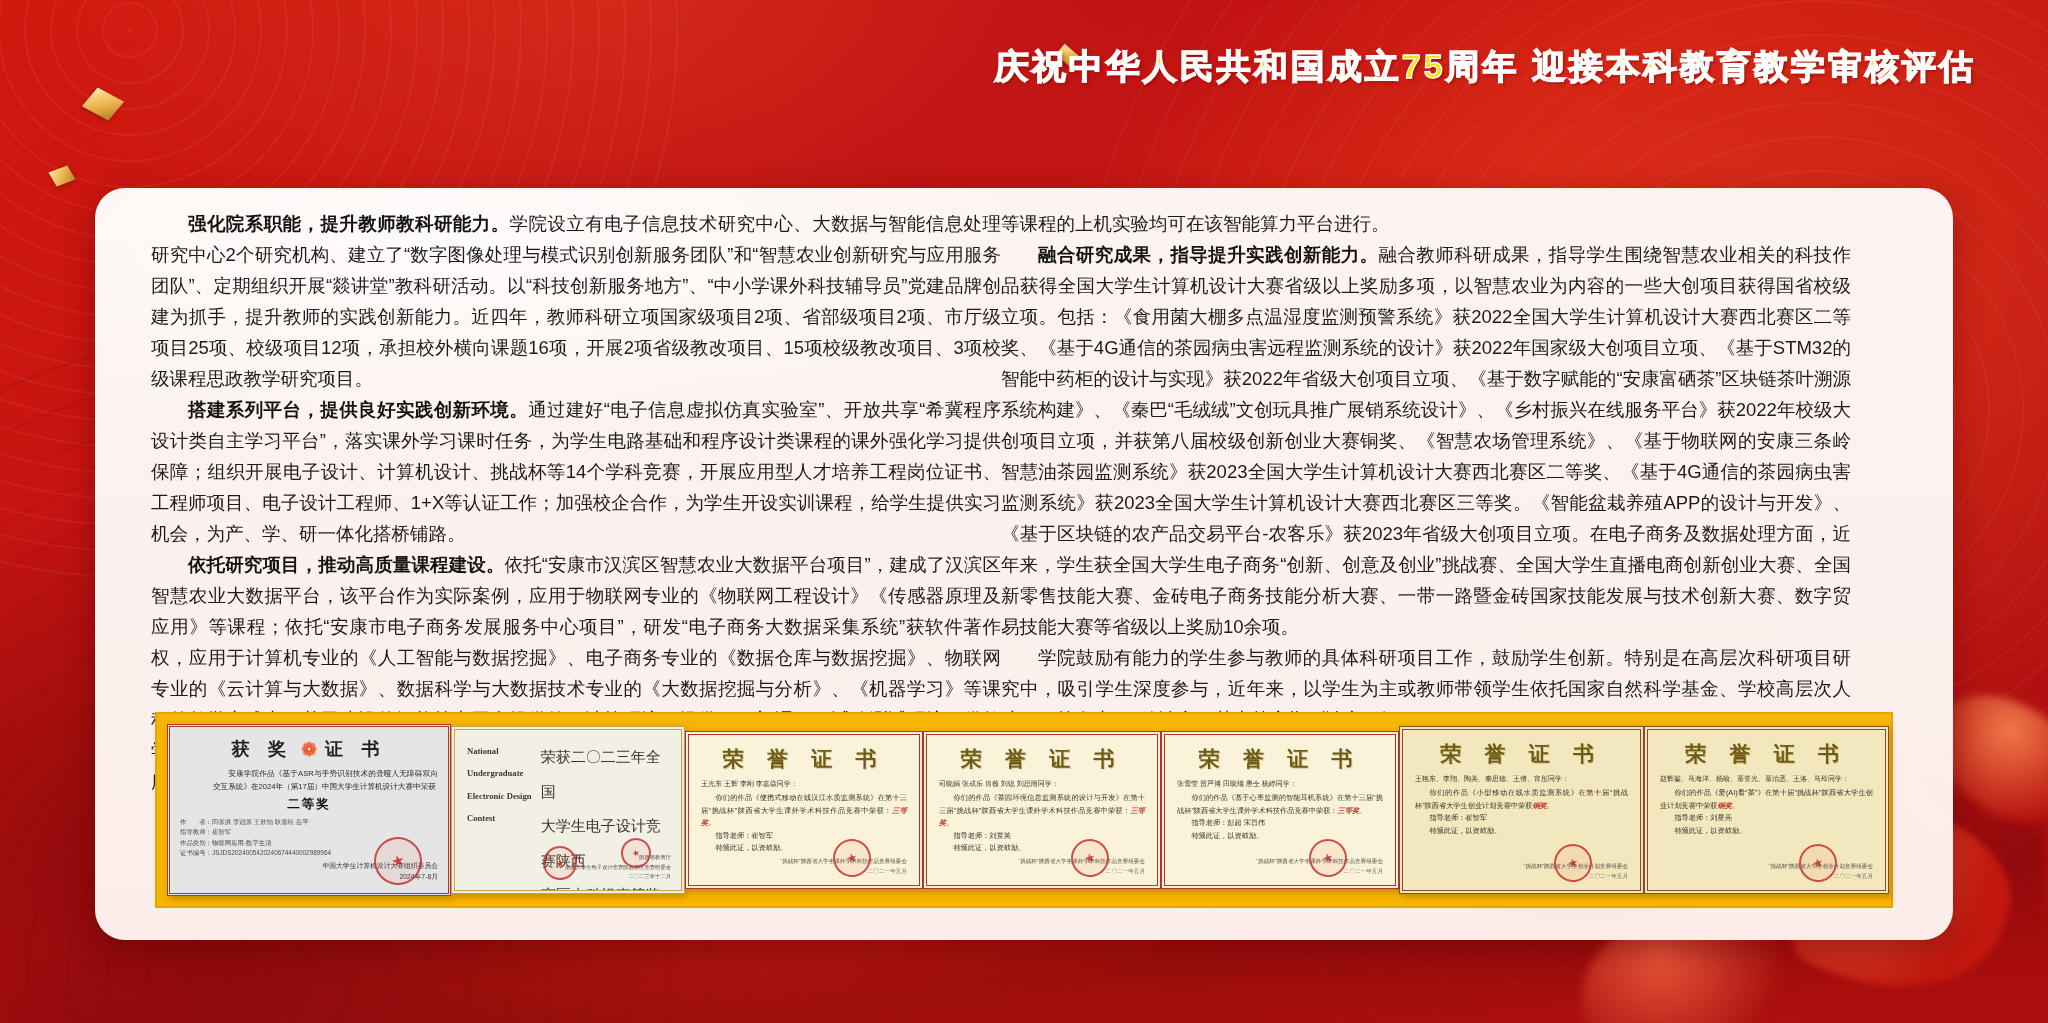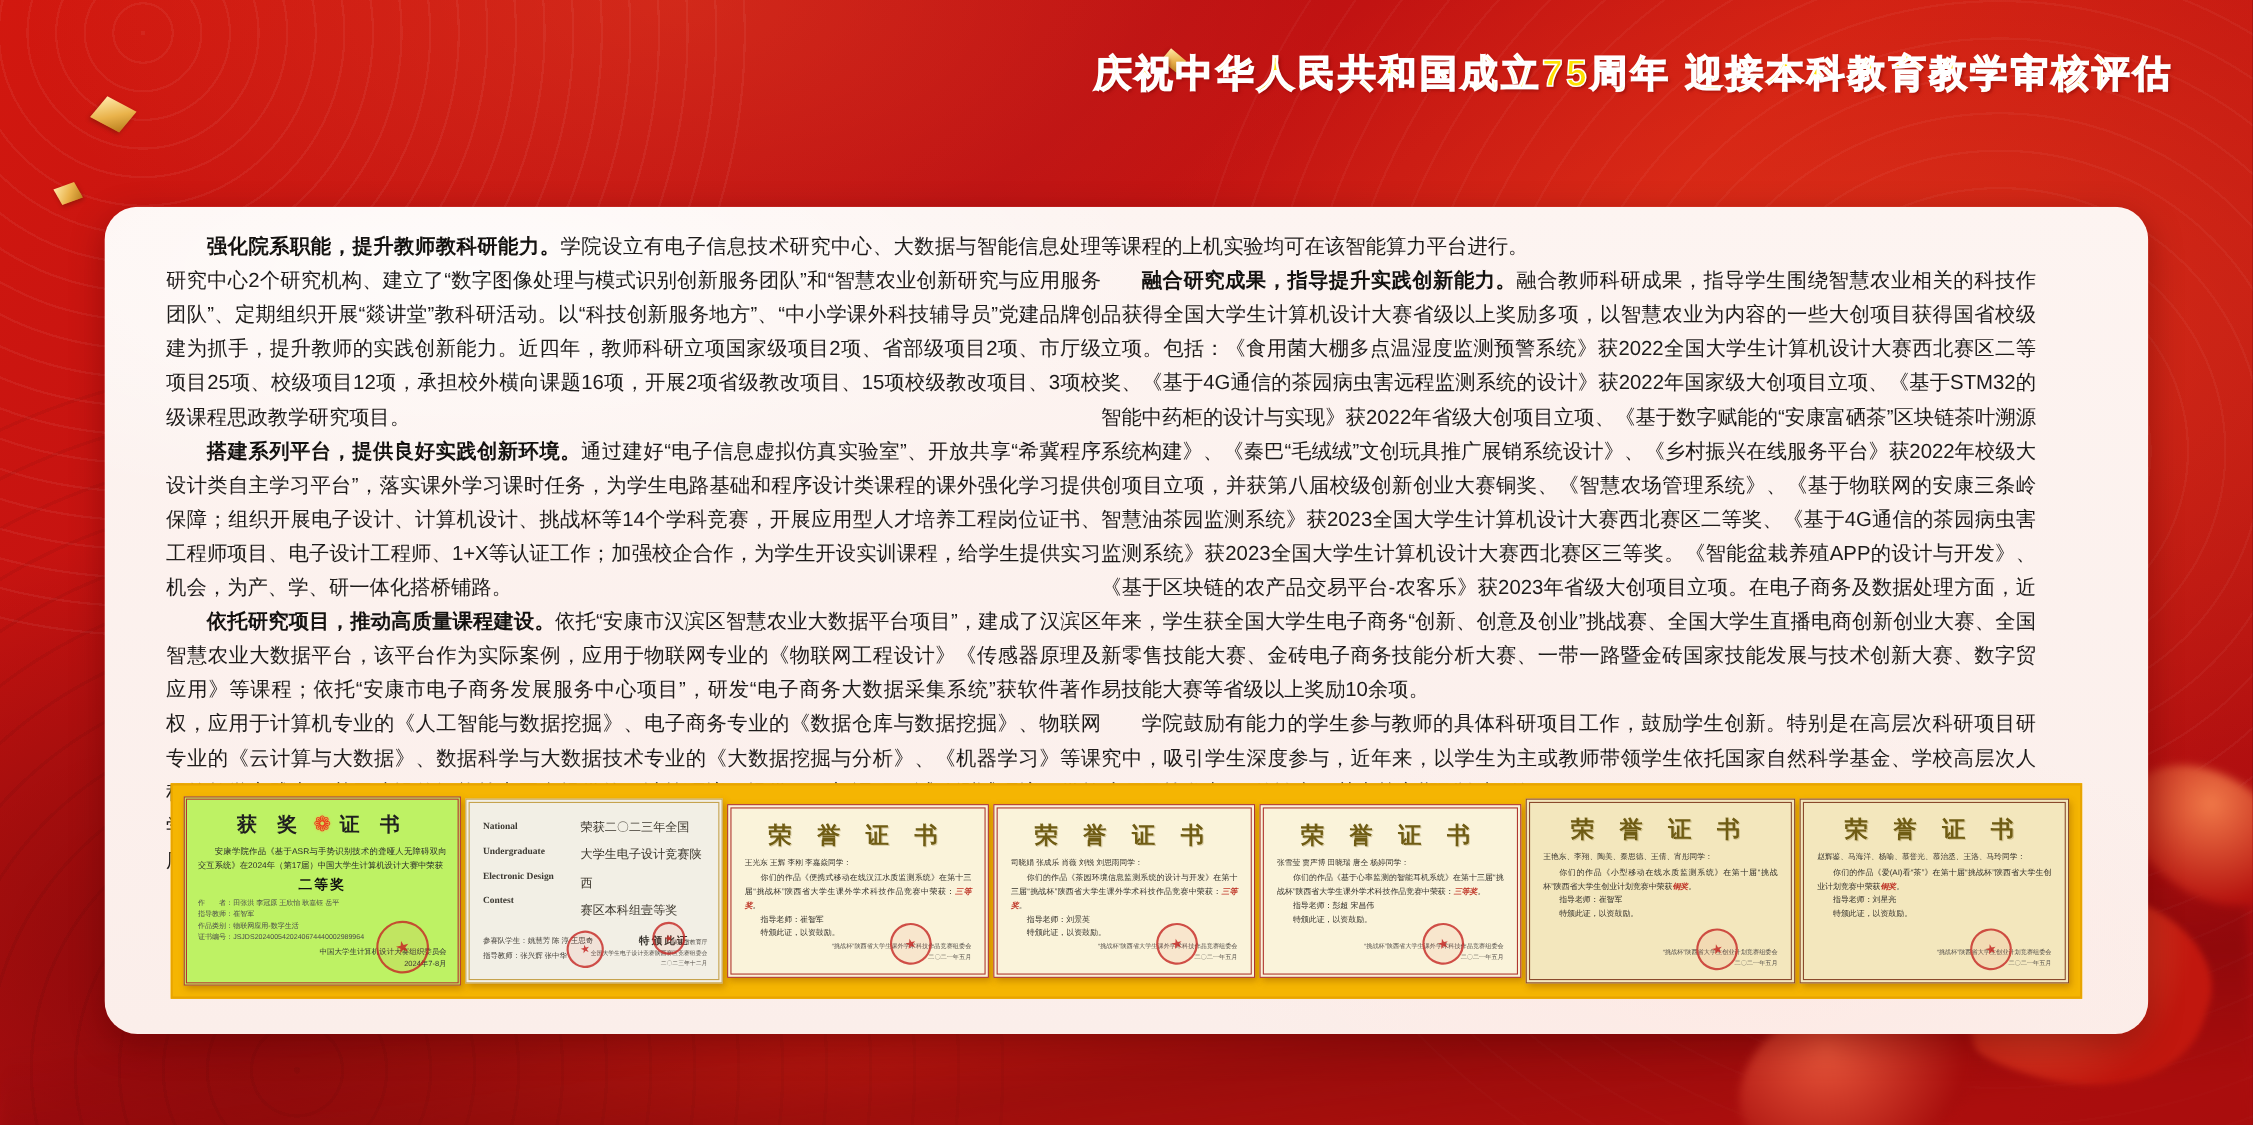--- a/index.html
+++ b/index.html
@@ -49,35 +49,35 @@
   .para.cont{text-indent:0;}
   .lead{font-weight:bold;color:#141210;}
 
   .strip{position:absolute;left:60px;top:524px;width:1738px;height:196px;background:#f5b502;
     display:flex;align-items:center;justify-content:space-between;padding:0 12px;box-sizing:border-box;
     box-shadow:inset 0 0 0 2px #e8a400;}
   .cert{position:relative;box-sizing:border-box;flex:0 0 auto;overflow:hidden;box-shadow:2px 3px 6px rgba(120,60,0,.35);}
   .seal{position:absolute;border:2px solid rgba(198,40,36,.8);border-radius:50%;color:rgba(198,40,36,.85);
     display:flex;align-items:center;justify-content:center;transform:rotate(-14deg);background:rgba(230,80,60,.08);}
   
-  .cert.award{width:252px;height:172px;background:#bef264;border:3px double #b5342f;padding:8px 10px;}
+  .cert.award{width:284px;height:172px;background:#e5e5e5;border:3px double #b5342f;padding:8px 10px;}
   .award-head{display:flex;align-items:center;justify-content:center;gap:8px;margin-top:2px;}
   .award-head .zi{font-family:"Liberation Serif","DejaVu Serif",serif;font-weight:bold;font-size:18px;letter-spacing:7px;color:#1f1f1f;}
   .flower{display:inline-block;font-size:19px;color:#e8391b;line-height:1;text-shadow:0 0 2px #ff9a40;}
-  .award-body{margin-top:7px;font-size:7.6px;line-height:1.65;color:#2a2a2a;text-indent:2em;text-align:justify;}
+  .award-body{margin-top:7px;font-size:7.6px;line-height:1.65;color:#2a2a2a;text-indent:2em;text-align:justify;margin-left:33px;}
   .award-prize{text-align:center;font-size:12.5px;font-weight:bold;color:#111;margin-top:3px;letter-spacing:2px;}
   .award-meta{margin-top:4px;font-size:6.4px;line-height:1.6;color:#4a4a4a;}
   .award-meta div{white-space:nowrap;overflow:hidden;text-overflow:ellipsis;}
   .award-foot{position:absolute;right:10px;bottom:10px;font-size:6.8px;color:#333;text-align:right;line-height:1.7;}
   .cert.award .seal{right:26px;bottom:8px;width:44px;height:44px;font-size:15px;}
   
   .cert.elec{width:234px;height:168px;background:#f2efe5;border:4px double #c6a34e;padding:10px 12px;color:#33302a;}
   .elec-top{display:flex;justify-content:space-between;}
   .elec-en{font-family:"Liberation Serif","DejaVu Serif",serif;font-weight:bold;font-size:8.6px;line-height:2.6;color:#3b3831;}
-  .elec-cn{font-family:"Liberation Serif","DejaVu Serif",serif;font-size:11px;line-height:2.3;color:#3b362c;text-align:left;}
+  .elec-cn{font-family:"Liberation Serif","DejaVu Serif",serif;font-size:15px;line-height:2.3;color:#3b362c;text-align:left;}
   .elec-mid{display:flex;justify-content:space-between;margin-top:8px;align-items:flex-start;}
   .elec-people{font-size:6.8px;line-height:2.1;color:#44403a;font-family:"Liberation Serif","DejaVu Serif",serif;}
   .elec-grant{font-size:9.5px;font-weight:bold;letter-spacing:2px;margin-right:14px;font-family:"Liberation Serif","DejaVu Serif",serif;}
   .elec-foot{position:absolute;right:10px;bottom:8px;font-size:5.3px;color:#55504a;text-align:right;line-height:1.8;}
   .cert.elec .seal.s1{left:88px;bottom:10px;width:30px;height:30px;font-size:10px;}
   .cert.elec .seal.s2{right:30px;bottom:22px;width:26px;height:26px;font-size:9px;}
   
   .cert.honor{width:238px;height:158px;background:#faf3da;border:4px double #b0362e;padding:8px 12px;}
   .cert.honor.dark{width:245px;height:168px;background:#f3e7bd;border-color:#8a4a2c;}
   .honor-title{font-family:Liberation Serif, serif;font-weight:bold;font-size:21px;letter-spacing:9px;

